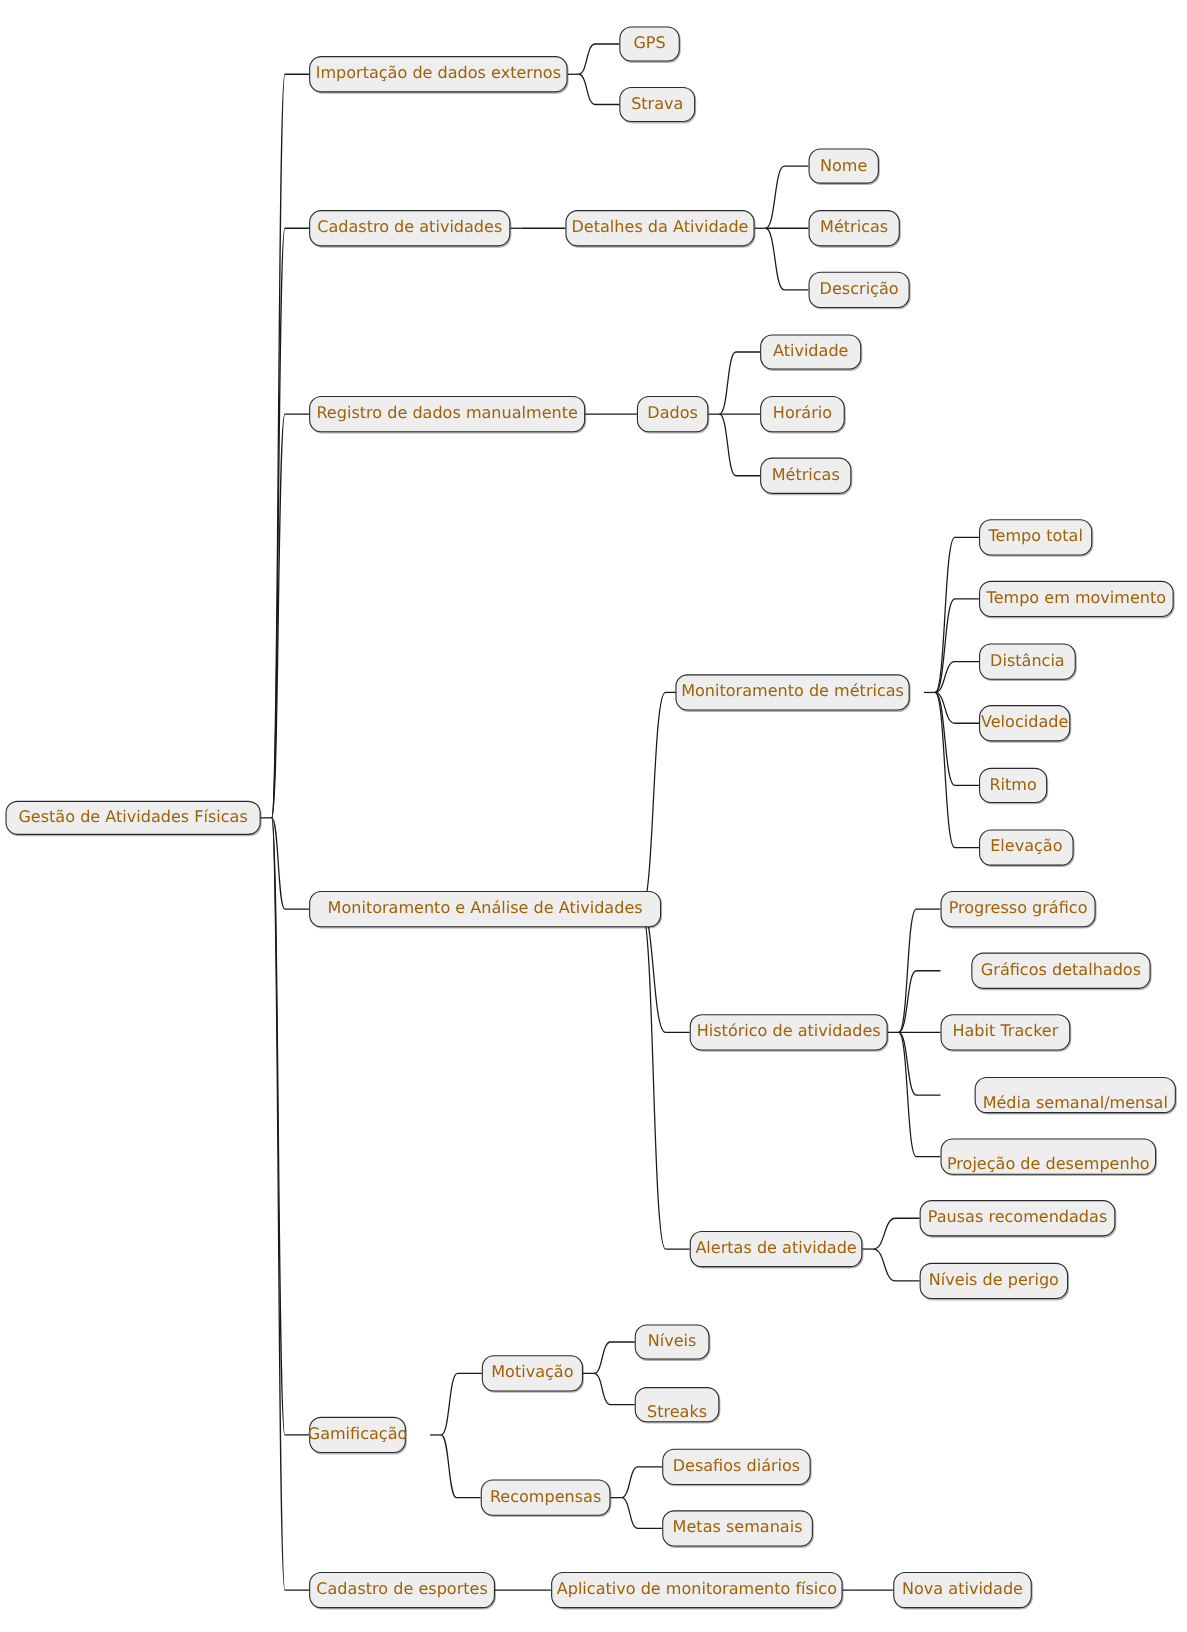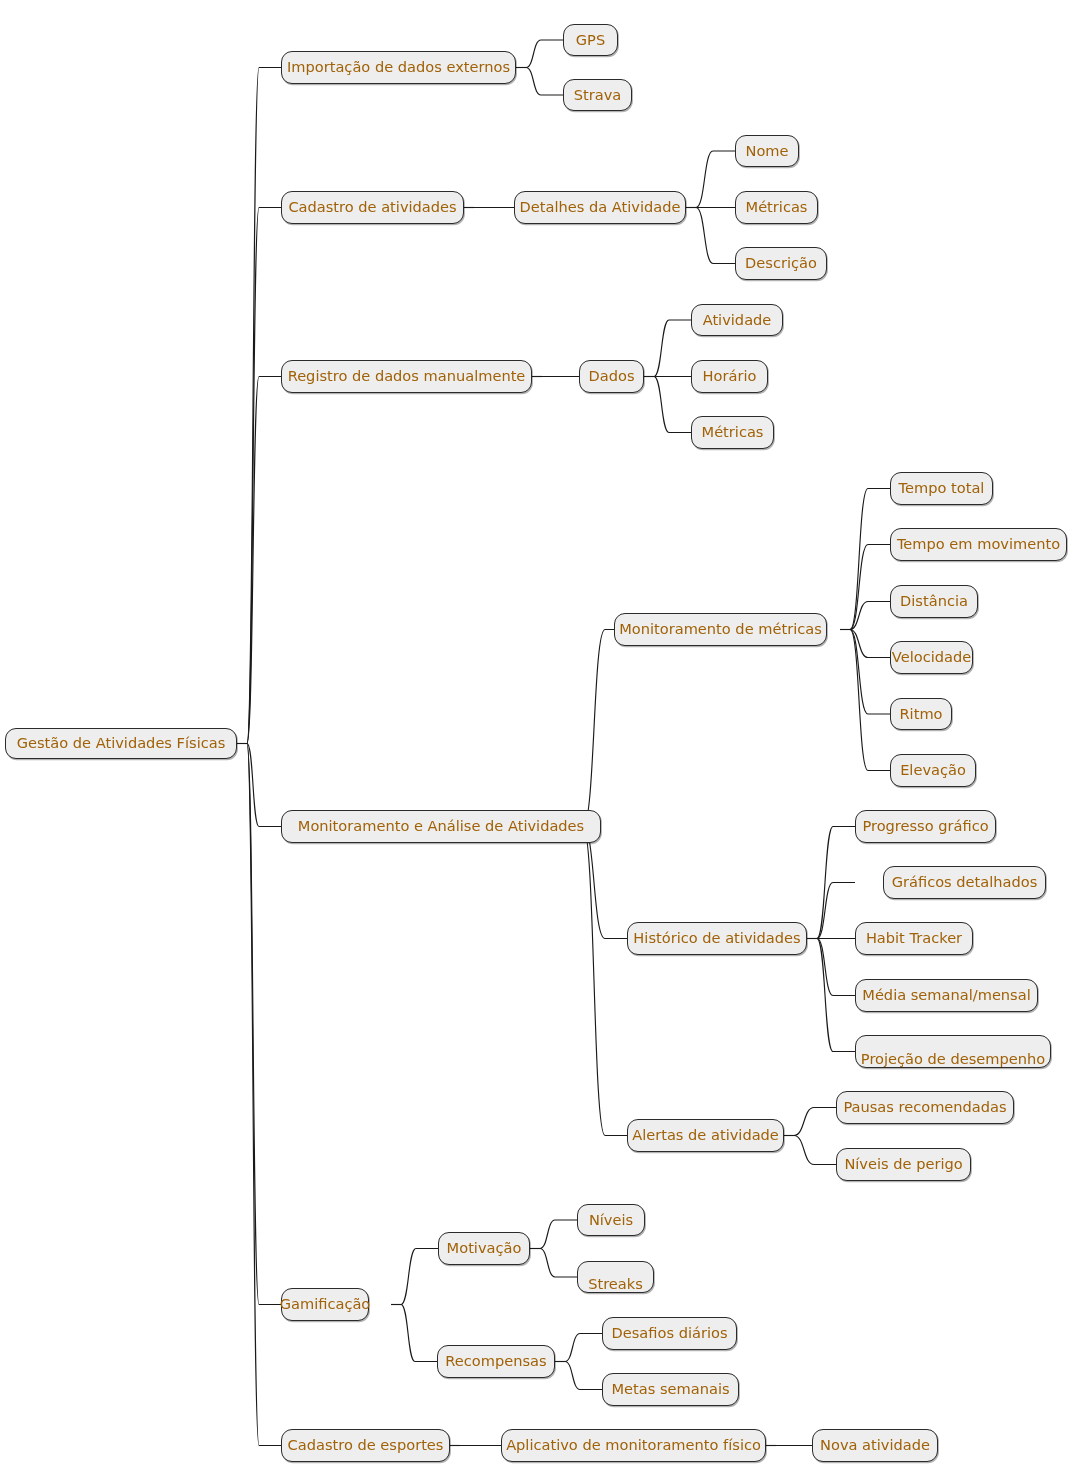--- a/index.html
+++ b/index.html
@@ -185,21 +185,21 @@
       </div>
       <div class="node" style="left: 855px; top: 810px; width: 141px; height: 33px;">
         <span class="node-label">Progresso gráfico</span>
       </div>
       <div class="node" style="left: 855px; top: 866px; width: 163px; height: 33px; margin-left: 28px;">
         <span class="node-label">Gráficos detalhados</span>
       </div>
       <div class="node" style="left: 855px; top: 922px; width: 118px; height: 33px;">
         <span class="node-label">Habit Tracker</span>
       </div>
-      <div class="node" style="left: 855px; top: 979px; width: 183px; height: 33px;">
+      <div class="node" style="left: 886px; top: 979px; width: 183px; height: 33px; align-items: flex-end;">
         <span class="node-label">Média semanal/mensal</span>
       </div>
       <div class="node" style="left: 855px; top: 1035px; width: 196px; height: 33px; align-items: flex-end;">
         <span class="node-label">Projeção de desempenho</span>
       </div>
       <div class="node" style="left: 627px; top: 1119px; width: 157px; height: 33px;">
         <span class="node-label">Alertas de atividade</span>
       </div>
       <div class="node" style="left: 836px; top: 1091px; width: 178px; height: 33px;">
         <span class="node-label">Pausas recomendadas</span>

